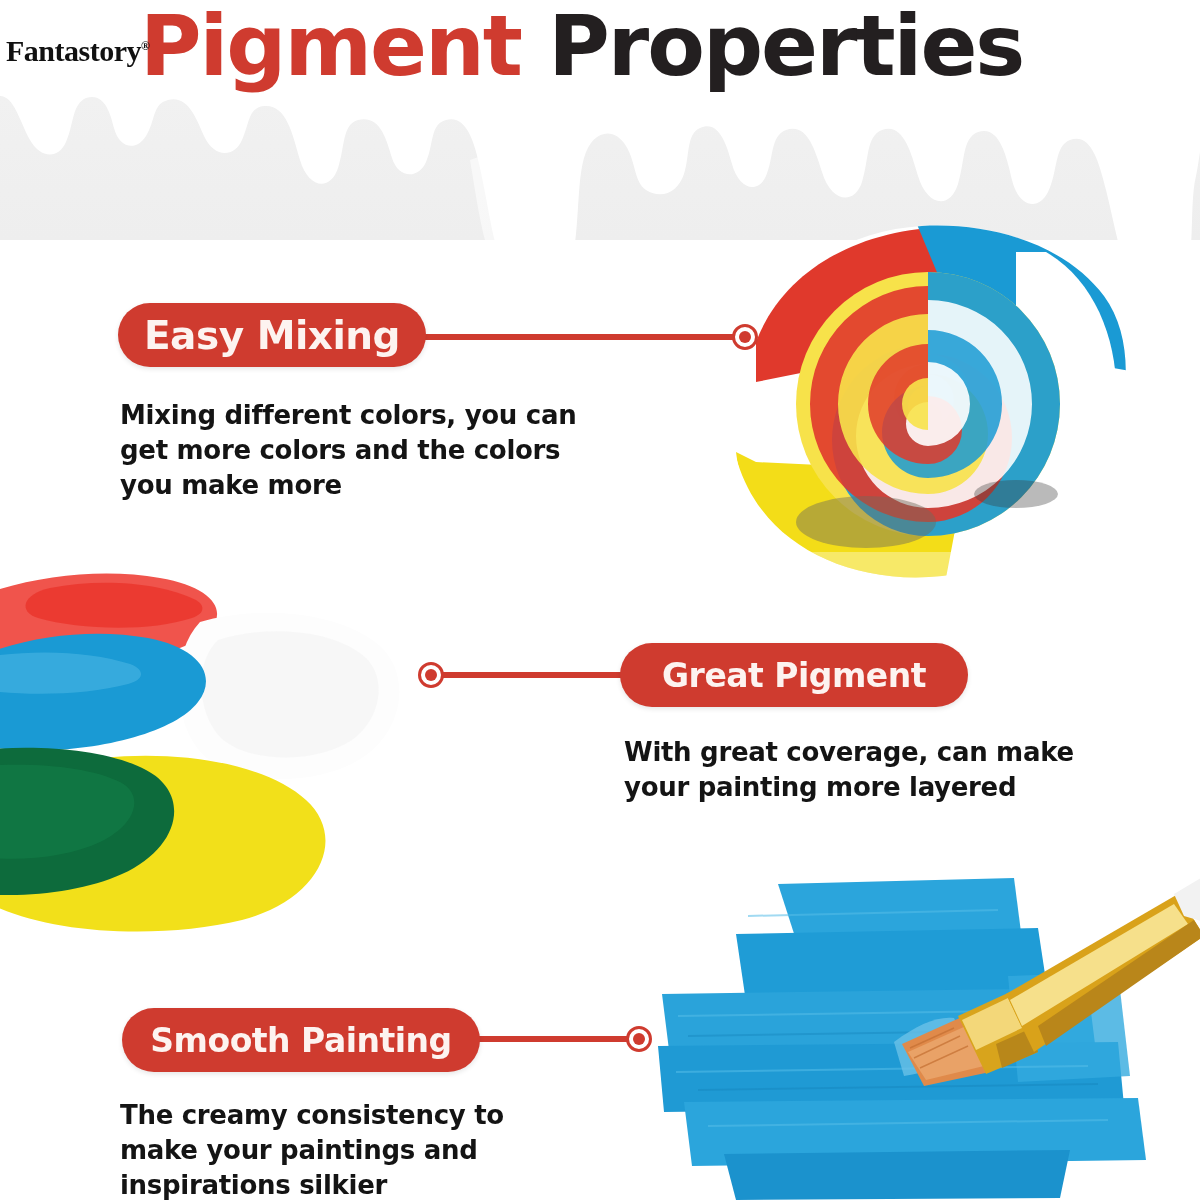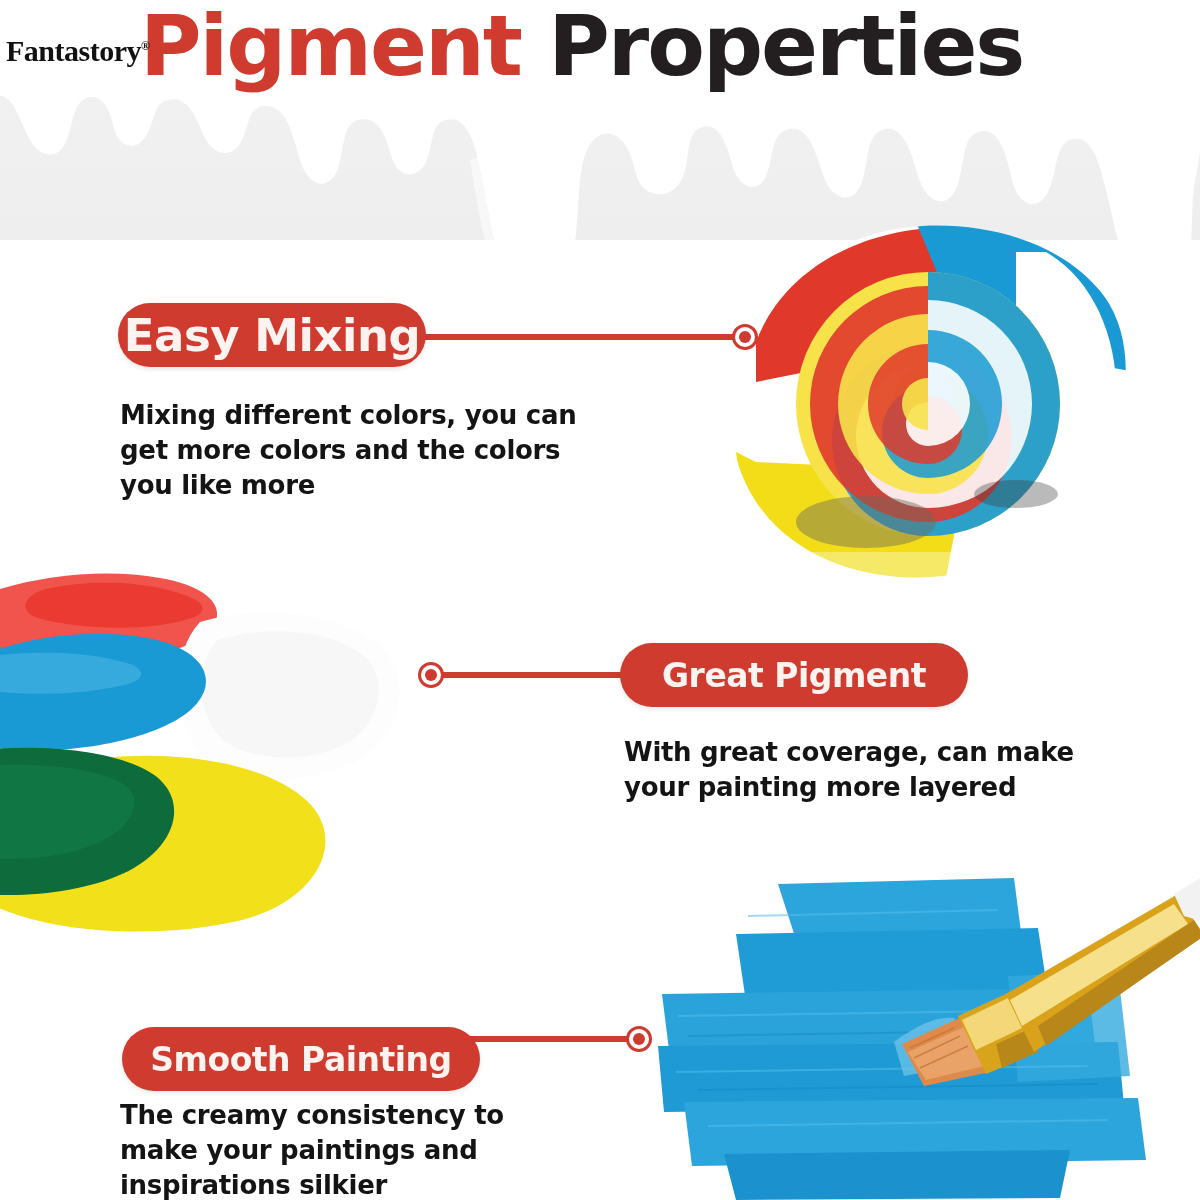--- a/index.html
+++ b/index.html
@@ -215,31 +215,31 @@
 <div class="conn" style="left:0;top:0;">
   <div class="conn-line" style="left:436px; top:672px; width:215px;"></div>
   <div class="ring" style="left:418px; top:662px;"></div>
 </div>
 
 <div class="conn" style="left:0;top:0;">
   <div class="conn-line" style="left:450px; top:1036px; width:192px;"></div>
   <div class="ring" style="left:626px; top:1026px;"></div>
 </div>
 
-<div class="pill" style="left:118px; top:303px; width:308px; height:64px; font-size:45px;">
+<div class="pill" style="left:118px; top:303px; width:308px; height:64px; font-size:39px;">
   <span>Easy Mixing</span>
 </div>
 <div class="copy" style="left:120px; top:398px; width:520px;">Mixing different colors, you can
 get more colors and the colors
-you like more</div>
+you make more</div>
 
 <div class="pill" style="left:620px; top:643px; width:348px; height:64px; font-size:33px;">
   <span>Great Pigment</span>
 </div>
 <div class="copy" style="left:624px; top:735px; width:540px; text-align:left;">With great coverage, can make
 your painting more layered</div>
 
-<div class="pill" style="left:122px; top:1008px; width:358px; height:64px; font-size:33px;margin-top:19px;">
+<div class="pill" style="left:122px; top:1008px; width:358px; height:64px; font-size:33px;">
   <span>Smooth Painting</span>
 </div>
 <div class="copy" style="left:120px; top:1098px; width:470px;">The creamy consistency to
 make your paintings and
 inspirations silkier</div>
 
 </body></html>

